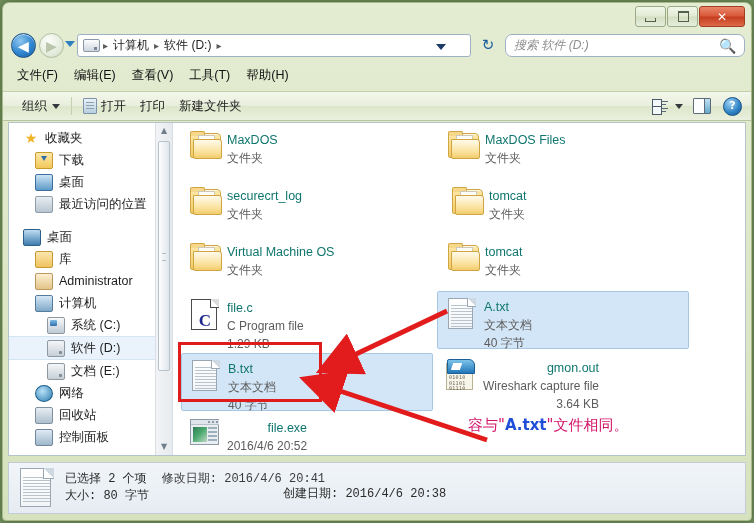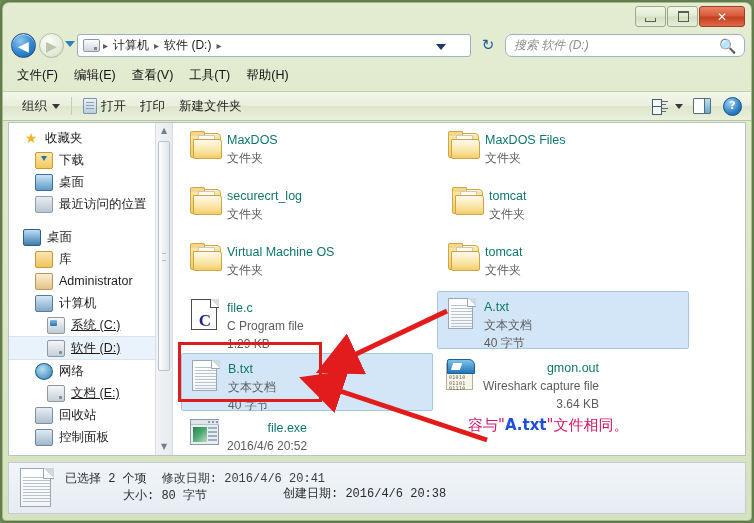--- a/index.html
+++ b/index.html
@@ -148,21 +148,21 @@
     background:#fff;border:1px solid #b4c4cf;box-sizing:border-box;
     display:flex;overflow:hidden;
   }
   .sidebar{
     width:163px;flex:none;background:#fff;position:relative;
     border-right:1px solid #d6dee4;overflow:hidden;
   }
   .navtree{position:absolute;left:0;top:4px;right:17px;}
   .navrow{height:22px;display:flex;align-items:center;padding-left:14px;font-size:12.5px;color:#1d1d1d;white-space:nowrap;cursor:default;}
   .navrow.indent1{padding-left:26px;}
-  .navrow.indent2{padding-left:38px;text-decoration:underline;}
+  .navrow.indent2{padding-left:38px;}
   .navrow.sel{background:#eaf3fb;border-top:1px solid #d4e5f3;border-bottom:1px solid #d4e5f3;}
   .navspacer{height:11px;}
   .ni{width:16px;height:15px;margin-right:6px;flex:none;position:relative;}
   .ni.star{color:#f0b428;font-size:14px;line-height:15px;text-align:center;font-family:"DejaVu Sans",sans-serif;}
   .ni.dl{background:linear-gradient(to bottom,#fde8a8,#f2c95c);border:1px solid #c99b2c;border-radius:2px;}
   .ni.dl:after{content:"";position:absolute;left:5px;top:3px;width:0;height:0;border-left:3px solid transparent;border-right:3px solid transparent;border-top:5px solid #2f6ca8;}
   .ni.desk{background:linear-gradient(to bottom,#cde4f5,#5e9bc8);border:1px solid #3c6f9c;border-radius:2px;}
   .ni.recent{background:linear-gradient(to bottom,#e9eef2,#b8c6d2);border:1px solid #8d9daa;border-radius:2px;}
   .ni.deskbig{background:linear-gradient(to bottom,#bedcf2,#3e7cae);border:1px solid #2c5f8c;border-radius:2px;}
   .ni.lib{background:linear-gradient(to bottom,#fbe6b0,#f0c35e);border:1px solid #c49a32;border-radius:2px;}
@@ -309,21 +309,21 @@
   .statusbar{
     position:absolute;left:5px;right:5px;bottom:6px;height:52px;
     background:linear-gradient(to bottom,#f1f5f9,#e6ecf2);
     border:1px solid #c2ccd6;box-sizing:border-box;
     display:flex;align-items:center;
   }
   .stico{width:56px;flex:none;display:flex;justify-content:center;}
   .stcols{display:flex;align-items:center;flex:1;font-family:Liberation Mono, monospace;}
   .stcol1{width:200px;}
   .strow{font-size:12px;color:#2a2a2a;line-height:17px;white-space:nowrap;}
-  .strow.center{text-align:center;}
+  .strow.center{text-align:left;}
   .stcol2{font-size:12px;color:#2a2a2a;white-space:nowrap;}
 </style>
 </head>
 <body>
 
 <div class="window">
 
   <div class="titlebar">
     <div class="wincontrols">
       <div class="wc">
@@ -446,27 +446,27 @@
           <span>计算机</span>
         </div>
         <div class="navrow indent2">
           <span class="ni drivec"></span>
           <span>系统 (C:)</span>
         </div>
         <div class="navrow indent2 sel">
           <span class="ni drive"></span>
           <span>软件 (D:)</span>
         </div>
-        <div class="navrow indent1">
-          <span class="ni net"></span>
-          <span>网络</span>
-        </div>
         <div class="navrow indent2">
           <span class="ni drive"></span>
           <span>文档 (E:)</span>
+        </div>
+        <div class="navrow indent1">
+          <span class="ni net"></span>
+          <span>网络</span>
         </div>
         <div class="navrow indent1">
           <span class="ni bin"></span>
           <span>回收站</span>
         </div>
         <div class="navrow indent1">
           <span class="ni cpanel"></span>
           <span>控制面板</span>
         </div>
       </div>

